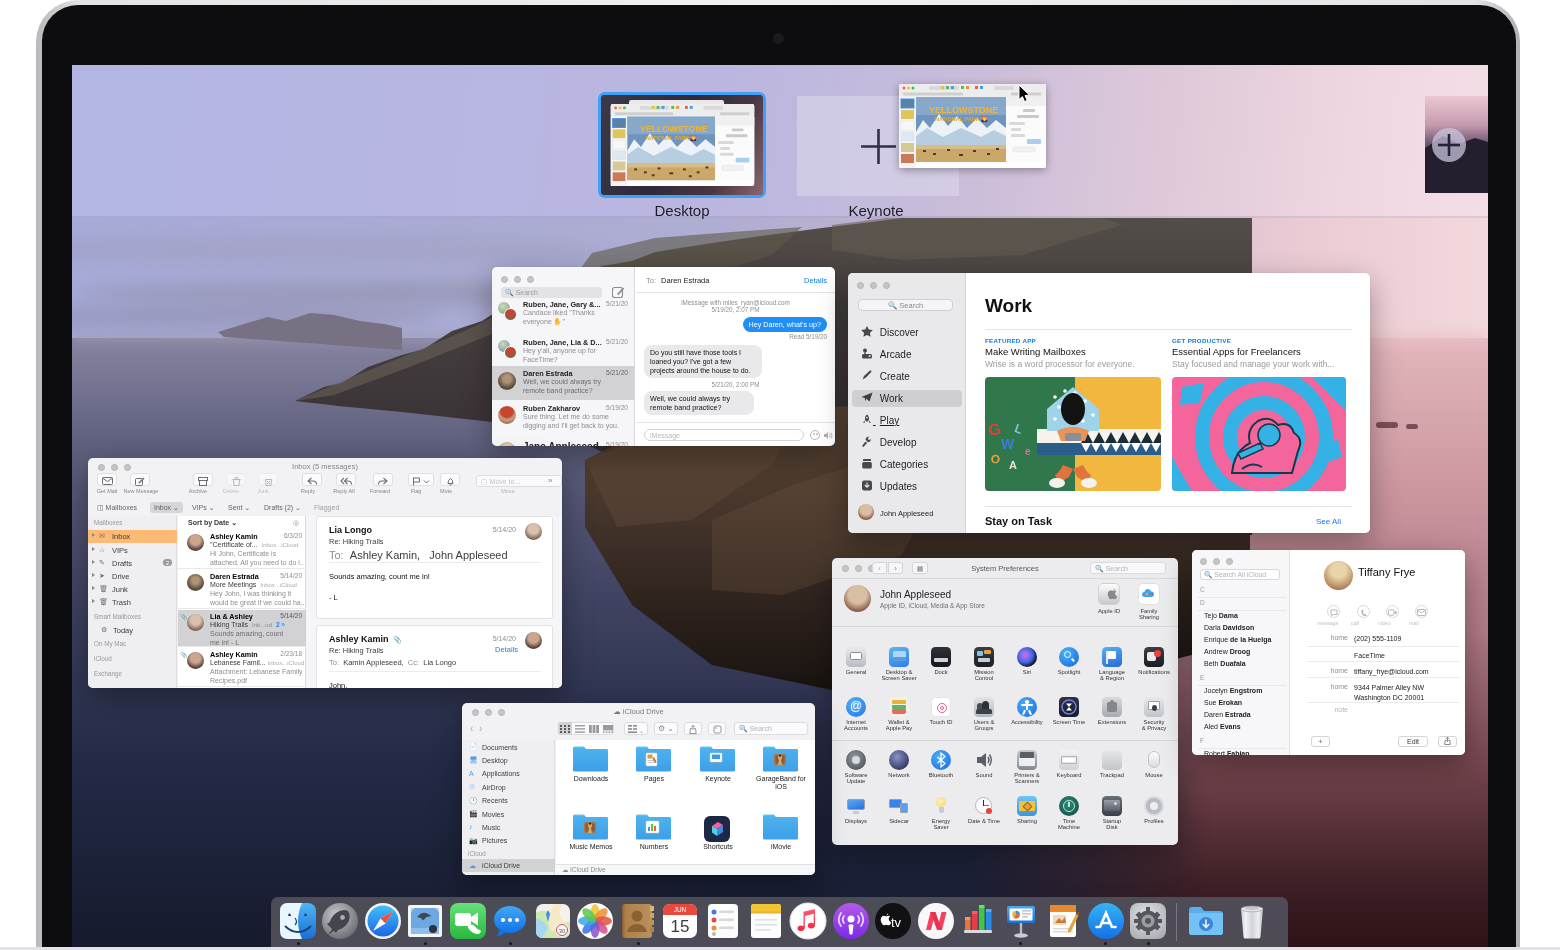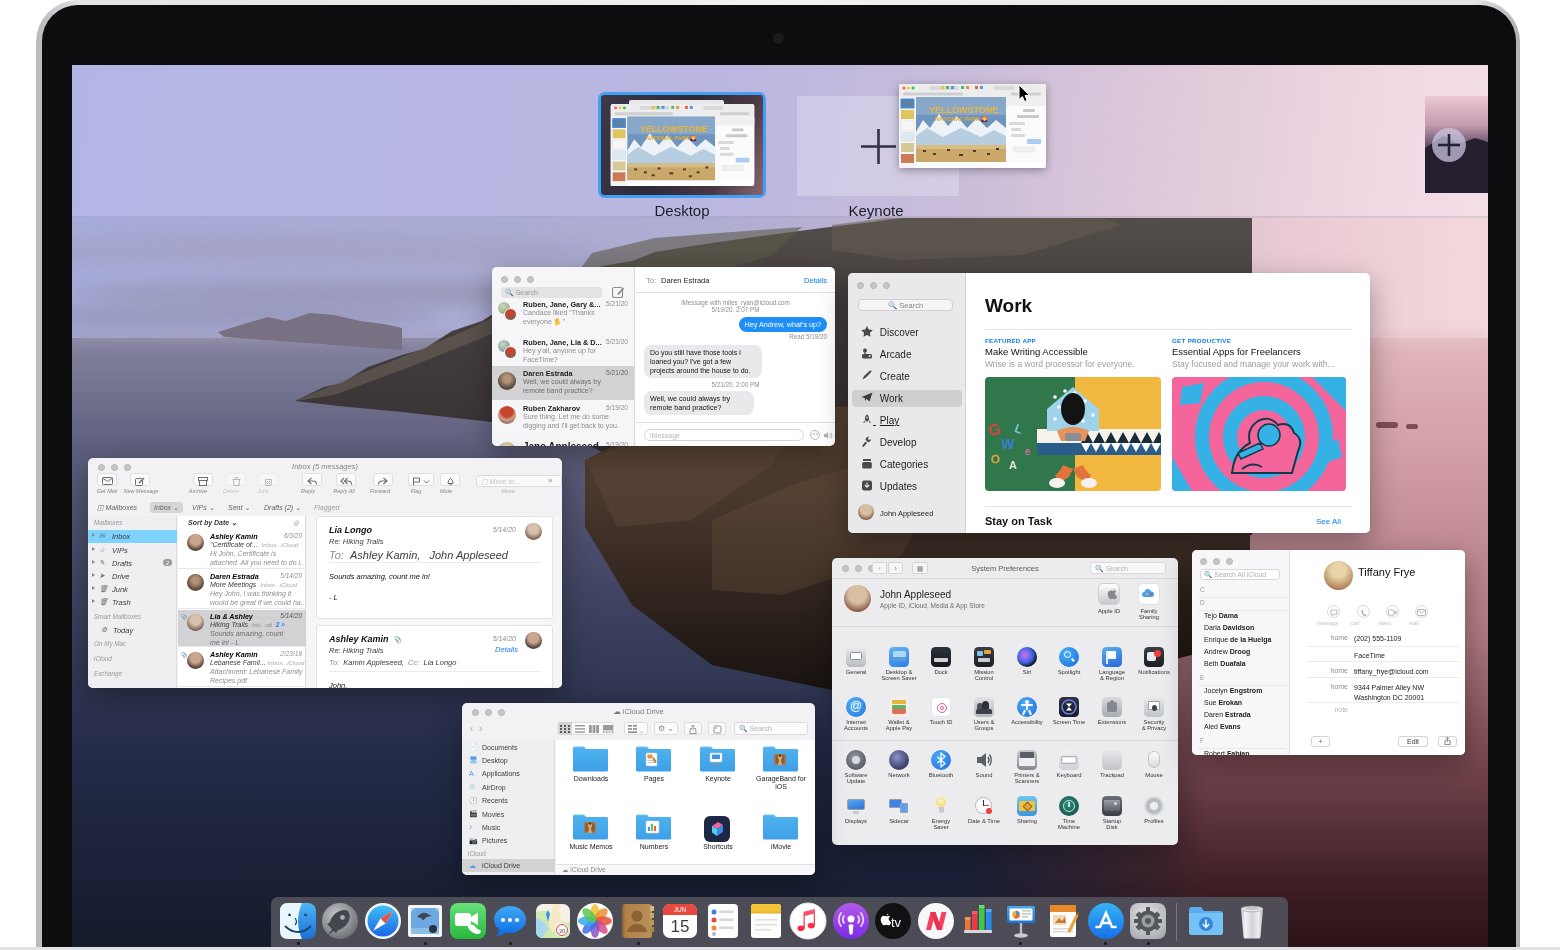--- a/index.html
+++ b/index.html
@@ -319,21 +319,21 @@
         <div class="abs" style="left:6px;top:3px;width:18px;height:18px;border-radius:50%;background:radial-gradient(circle at 50% 38%,#dcc9a2 35%,#9a8668 70%)"></div>
         <div class="abs" style="left:31px;top:2px;width:105px;"><b style="font-size:10px;color:#222">Jane Appleseed</b><span style="float:right;color:#8e8e93;font-size:6.6px">5/19/20</span></div>
       </div>
     </div>
 
     <div class="abs" style="left:144px;top:0;width:199px;height:179px;border-radius:0 5px 5px 0;overflow:hidden;">
       <div class="abs" style="left:10px;top:9px;font-size:7.5px;color:#8e8e93;">To: <span style="color:#222;margin-left:3px;">Daren Estrada</span></div>
       <div class="abs" style="right:8px;top:9px;font-size:7.5px;color:#0a7cf2;">Details</div>
       <div class="abs" style="left:0;top:25px;width:199px;border-top:1px solid #e2e2e4;"></div>
       <div class="abs" style="left:0;top:32px;width:199px;text-align:center;color:#8e8e93;font-size:6.3px;">iMessage with miles_ryan@icloud.com<br>5/19/20, 2:07 PM</div>
-      <div class="abs" style="right:8px;top:50px;background:#1f8ff7;color:#fff;font-size:7.2px;padding:3px 6px;border-radius:8px;">Hey Andrew, what's up?</div>
+      <div class="abs" style="right:8px;top:50px;background:#1f8ff7;color:#fff;font-size:7.2px;padding:3px 6px;border-radius:8px;">Hey Daren, what's up?</div>
       <div class="abs" style="right:8px;top:66px;color:#8e8e93;font-size:6.3px;">Read 5/19/20</div>
       <div class="abs" style="left:8px;top:78px;background:#e9e9eb;color:#111;font-size:7.2px;padding:3px 6px;border-radius:8px;width:118px;line-height:9px;font-size:7px;">Do you still have those tools I loaned you? I've got a few projects around the house to do.</div>
       <div class="abs" style="left:0;top:114px;width:199px;text-align:center;color:#8e8e93;font-size:6.3px;">5/21/20, 2:00 PM</div>
       <div class="abs" style="left:8px;top:124px;background:#e9e9eb;color:#111;font-size:7.2px;padding:3px 6px;border-radius:8px;width:110px;line-height:9px;">Well, we could always try remote band practice?</div>
       <div class="abs" style="left:0;top:155px;width:199px;border-top:1px solid #e2e2e4;"></div>
       <div class="abs" style="left:8px;top:162px;width:160px;height:12px;border:1px solid #d4d4d6;border-radius:7px;color:#b8b8bc;font-size:7px;line-height:11px;padding-left:5px;">iMessage</div>
       <div class="abs" style="left:174px;top:163px;width:10px;height:10px;border-radius:50%;border:1px solid #b8b8bc;"></div>
       <div class="abs" style="left:176.5px;top:166px;width:2px;height:2px;border-radius:50%;background:#b8b8bc;"></div>
       <div class="abs" style="left:180px;top:166px;width:2px;height:2px;border-radius:50%;background:#b8b8bc;"></div>
       <svg class="abs" style="left:188px;top:164px" width="9" height="9" viewBox="0 0 9 9">
@@ -385,21 +385,21 @@
               <path d="M6,2.5 L6,7 M3.8,5 L6,7.3 L8.2,5" stroke="#e9e9eb" stroke-width="1.1" fill="none"></path>
             </svg> <span style="margin-left:4px">Updates</span></div>
       </div>
       <div class="abs" style="left:10px;top:231px;width:16px;height:16px;border-radius:50%;background:radial-gradient(circle at 50% 35%,#d8bfa4 40%,#8a5d4a 75%,#b03a30)"></div>
       <div class="abs" style="left:32px;top:236px;font-size:7.5px;color:#1d1d1f;">John Appleseed</div>
     </div>
     <div class="abs" style="left:118px;top:0;width:404px;height:260px;background:#fff;border-radius:0 5px 5px 0;">
       <div class="abs" style="left:19px;top:22px;font-size:19px;font-weight:bold;color:#111;">Work</div>
       <div class="abs" style="left:19px;top:56px;width:367px;border-top:1px solid #e4e4e6;"></div>
       <div class="abs" style="left:19px;top:64px;font-size:6.2px;font-weight:bold;color:#0a7cf2;letter-spacing:0.3px;">FEATURED APP</div>
-      <div class="abs" style="left:19px;top:73px;font-size:9.5px;color:#111;">Make Writing Accessible</div>
+      <div class="abs" style="left:19px;top:73px;font-size:9.5px;color:#111;">Make Writing Mailboxes</div>
       <div class="abs" style="left:19px;top:86px;font-size:8.5px;color:#9b9ba0;">Wrise is a word processor for everyone.</div>
       <svg class="abs" style="left:19px;top:104px;border-radius:4px;" width="176" height="114" viewBox="0 0 176 114">
         <rect width="90" height="114" fill="#31774c"></rect>
           <rect x="90" width="86" height="114" fill="#f1b73e"></rect>
         <g font-family="Liberation Sans" font-weight="bold">
           <text x="4" y="58" font-size="16" fill="#d8433c" transform="rotate(-12 10 55)">G</text>
           <text x="16" y="72" font-size="14" fill="#3a7de0">W</text>
           <text x="6" y="86" font-size="12" fill="#e8a23c" transform="rotate(8 10 80)">O</text>
           <text x="24" y="92" font-size="11" fill="#e8e2d2">A</text>
           <text x="30" y="56" font-size="12" fill="#7ec4e8" transform="rotate(20 34 52)">L</text>
@@ -452,21 +452,21 @@
         <path d="M66,76 l22,-10 l3,6 l-22,10 Z" fill="#35b2e5" stroke="#123a4a" stroke-width="1.5"></path>
         <path d="M70,92 q10,-8 20,-2" fill="none" stroke="#123a4a" stroke-width="2"></path>
       </svg>
       <div class="abs" style="left:19px;top:233px;width:367px;border-top:1px solid #e4e4e6;"></div>
       <div class="abs" style="left:19px;top:242px;font-size:11px;font-weight:bold;color:#111;">Stay on Task</div>
       <div class="abs" style="left:350px;top:244px;font-size:8px;color:#0a7cf2;">See All</div>
     </div>
   </div>
 
   
-  <div class="win" style="left:16px;top:393px;width:474px;height:230px;background:#f2f2f4;overflow:hidden;font-size:7.2px;font-style:italic;">
+  <div class="win" style="left:16px;top:393px;width:474px;height:230px;background:#f2f2f4;overflow:hidden;font-size:7.2px;">
     <div class="tl" style="left:10px;top:6px">
         <span></span>
         <span></span>
         <span></span>
       </div>
     <div class="abs" style="left:0;top:4px;width:474px;text-align:center;font-size:7.5px;color:#86868b;">Inbox (5 messages)</div>
 
     <div class="abs" style="left:0;top:15px;width:474px;height:27px;">
       <div class="abs mb" style="left:9px;"><svg width="11" height="8" viewBox="0 0 11 8">
             <rect x="0.5" y="0.5" width="10" height="7" rx="1" fill="none" stroke="#6e6e73"></rect>
@@ -521,21 +521,21 @@
       <span class="abs" style="left:9px;top:2px;">◫ Mailboxes</span>
       <span class="abs" style="left:62px;top:0px;background:#d6d6d8;border-radius:3px;padding:1.5px 4px;">Inbox ⌄</span>
       <span class="abs" style="left:104px;top:2px;">VIPs ⌄</span>
       <span class="abs" style="left:140px;top:2px;">Sent ⌄</span>
       <span class="abs" style="left:176px;top:2px;">Drafts (2) ⌄</span>
       <span class="abs" style="left:226px;top:2px;color:#a0a0a5;">Flagged</span>
     </div>
 
     <div class="abs" style="left:0;top:58px;width:89px;height:172px;background:#efeff1;border-right:1px solid #dcdcde;font-size:7.5px;color:#3a3a3e;">
       <div class="abs mhdr" style="top:3px;">Mailboxes</div>
-      <div class="abs" style="left:0;top:14px;width:89px;height:13px;background:#7dd3fc;">
+      <div class="abs" style="left:0;top:14px;width:89px;height:13px;background:#fdba74;">
           <span class="mtri"></span>
           <span class="mico">✉</span>
           <span class="mtxt">Inbox</span>
         </div>
       <div class="abs" style="left:0;top:28px;width:89px;height:13px;">
           <span class="mtri"></span>
           <span class="mico">☆</span>
           <span class="mtxt">VIPs</span>
         </div>
       <div class="abs" style="left:0;top:41px;width:89px;height:13px;">

